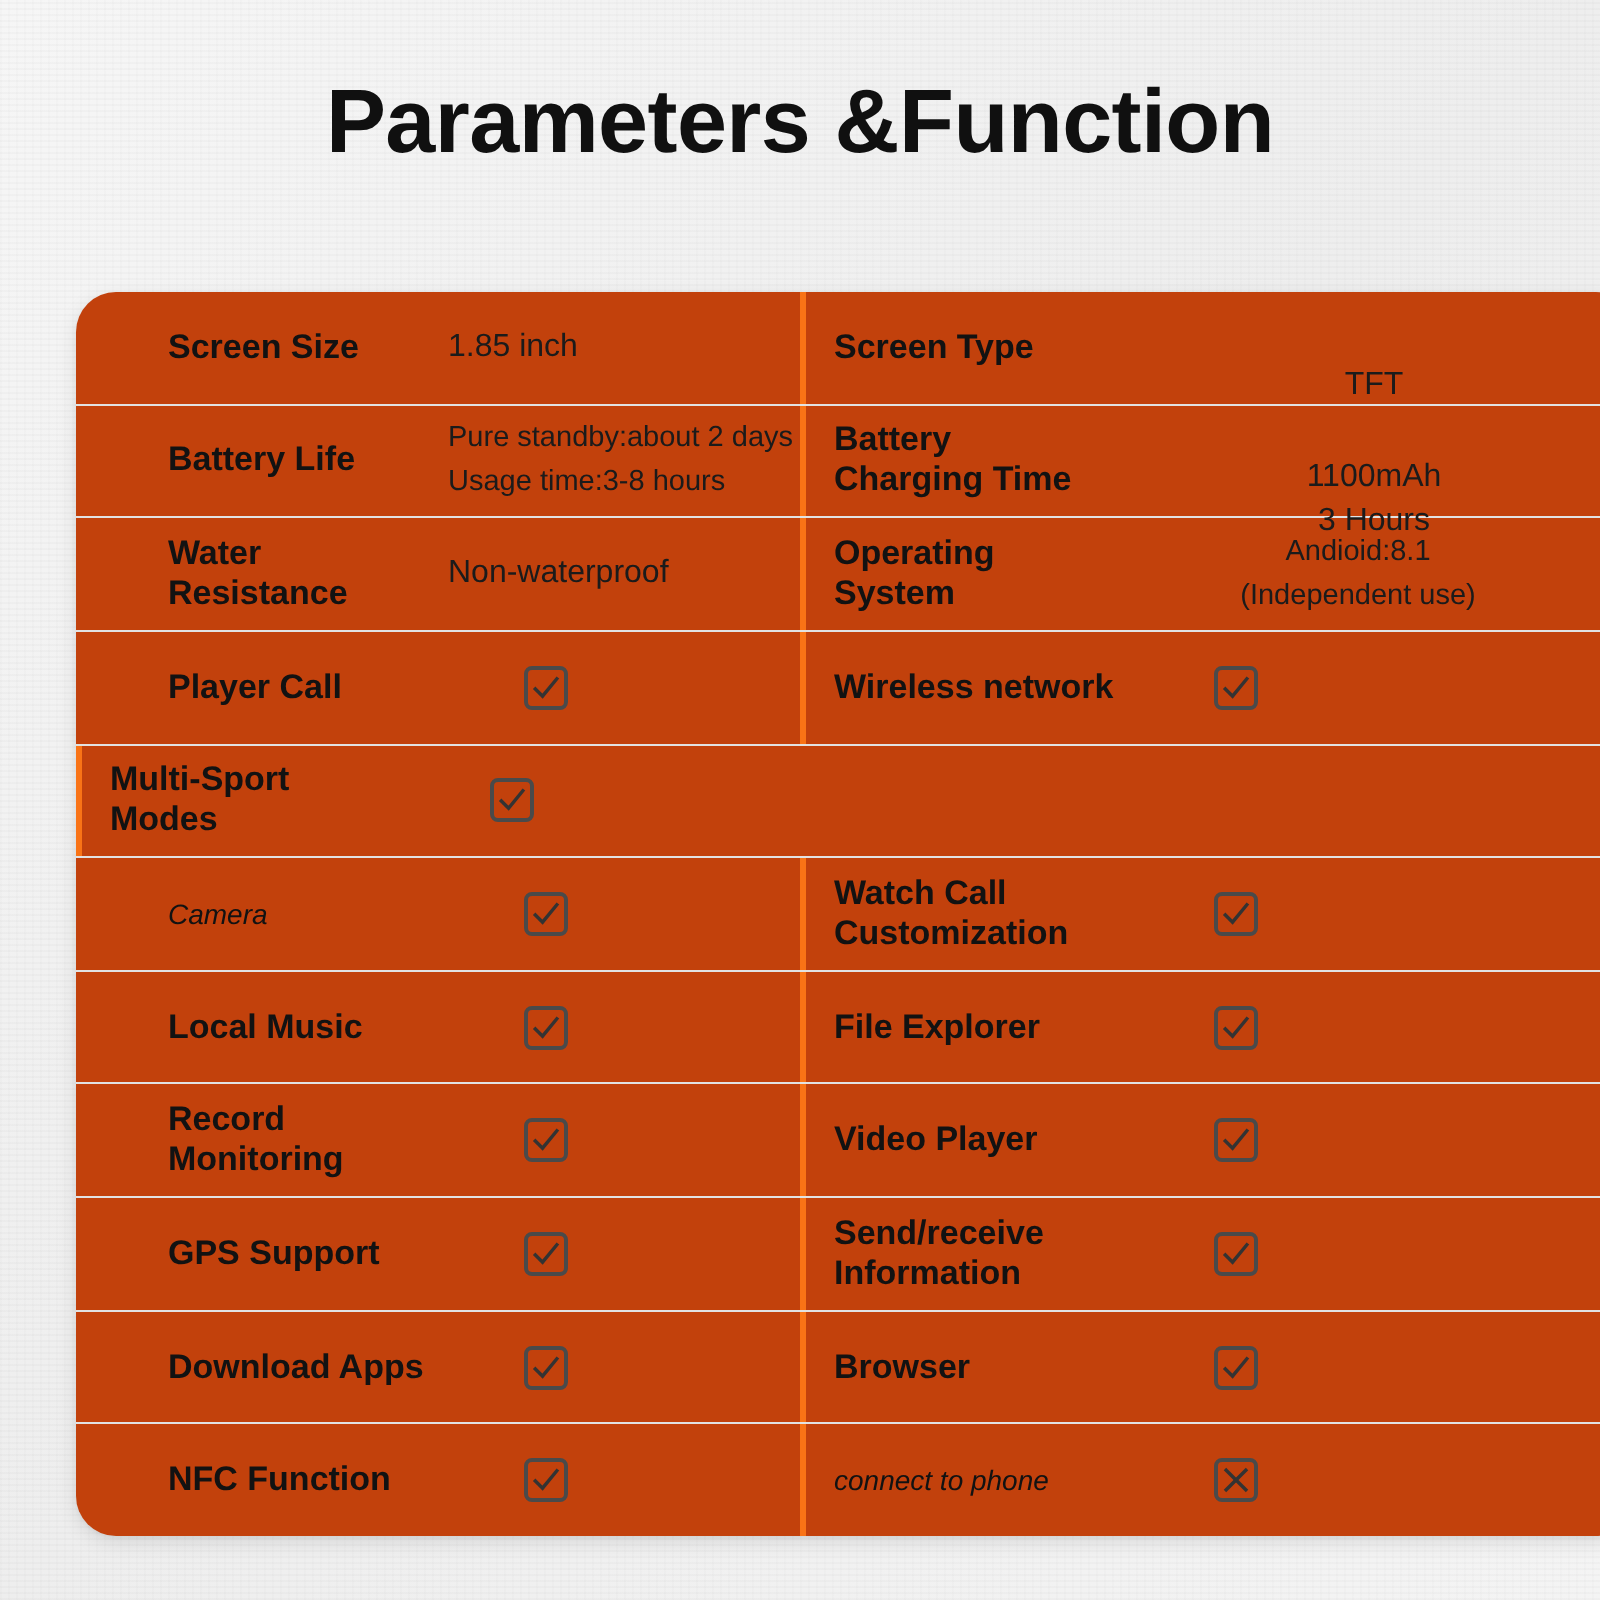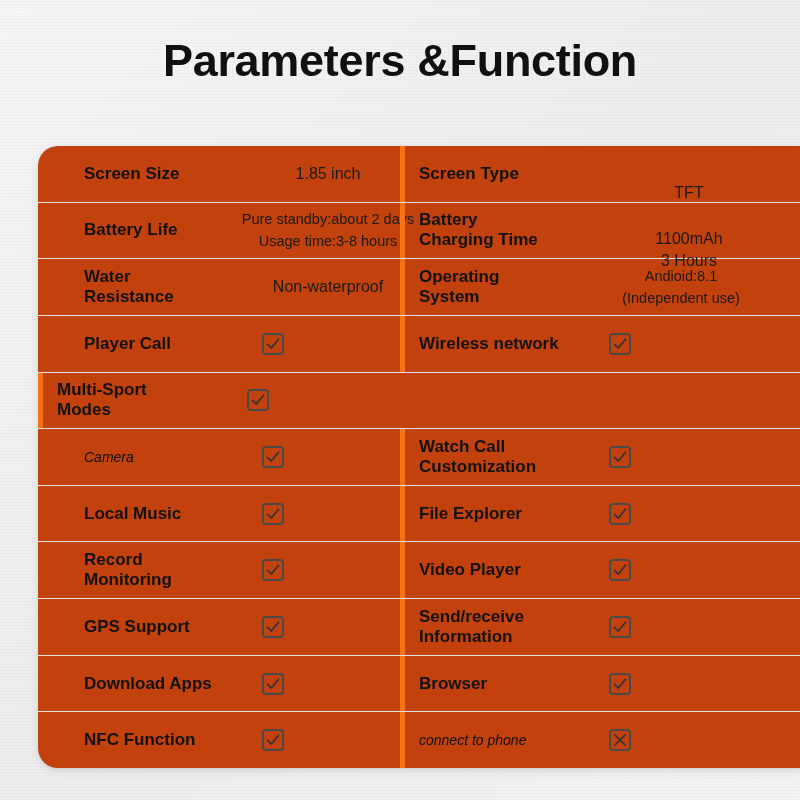--- a/index.html
+++ b/index.html
@@ -70,21 +70,21 @@
   }
   .row:last-child { border-bottom: none; }
 
   .cell {
     position: relative;
     display: flex;
     align-items: center;
     min-width: 0;
   }
   .cell.left  { width: 362px; }
-  .cell.right { width: 362px; border-left: 5px solid #f97316; }
+  .cell.right { width: 362px; border-left: 3px solid #f97316; }
 
   .label {
     font-size: 17px;
     font-weight: bold;
     color: #121212;
     line-height: 1.18;
     white-space: pre-line;
   }
   .cell.left  .label { margin-left: 46px; }
   .cell.right .label { margin-left: 14px; }
@@ -96,22 +96,20 @@
     font-size: 16px;
     font-weight: normal;
     color: #1b1b1b;
     line-height: 1.38;
     white-space: pre-line;
   }
   
   .cell.left .value {
     left: 186px;
     width: 176px;
-    text-align: center;
-    margin-left: 16px;
   }
   
   .cell.right .value {
     left: 190px;
     width: 172px;
     text-align: center;
   }
   .value.small { font-size: 14.5px; line-height: 1.55; }
   .value.lefty { text-align: left; padding-left: 16px; box-sizing: border-box; margin-top: 39px; }
 

